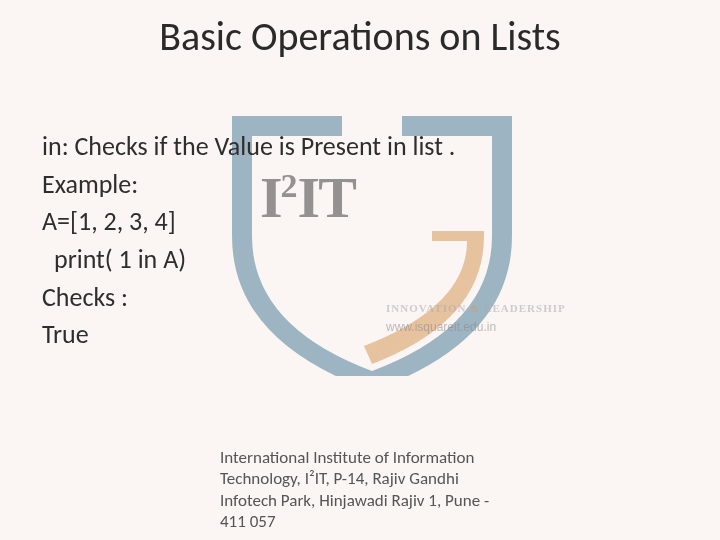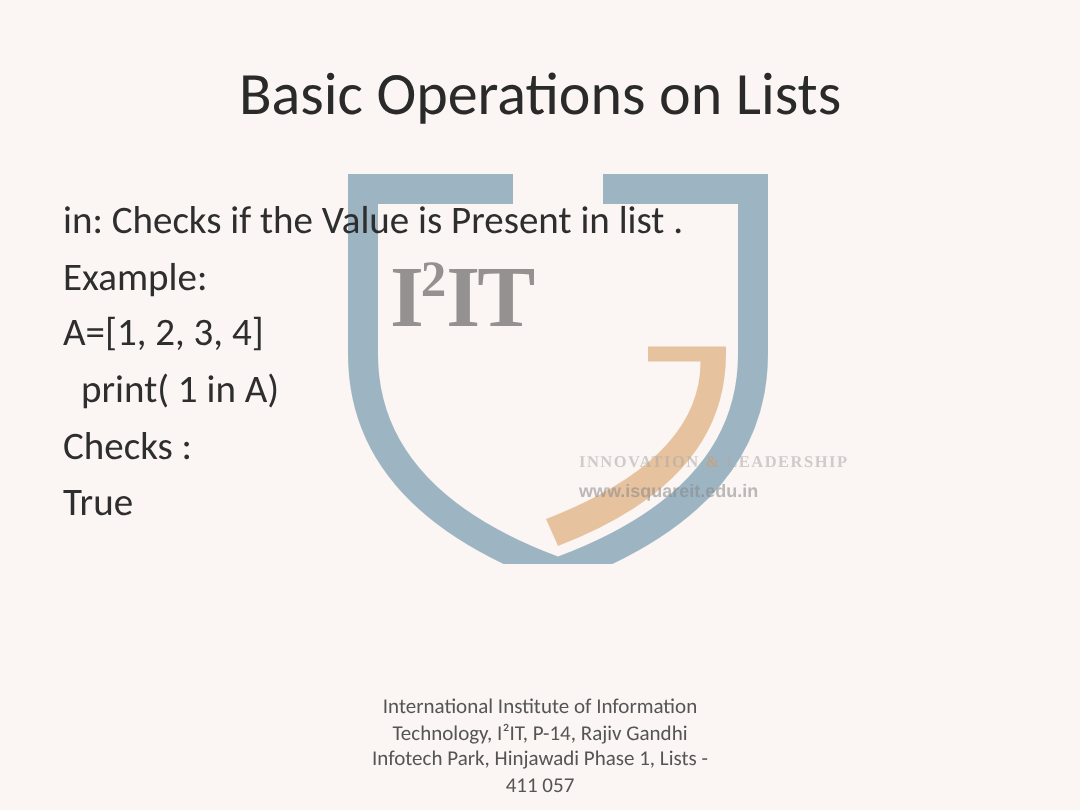--- a/index.html
+++ b/index.html
@@ -6,21 +6,21 @@
   html, body { width: 720px; height: 540px; overflow: hidden; }
   body {
     background: #fbf5f3;
     font-family: Calibri, "Segoe UI", Arial, sans-serif;
     position: relative;
   }
   .title {
     text-align: center;
     font-size: 40px;
     color: #2a2a2a;
-    padding-top: 38px;
+    padding-top: 12px;
     font-weight: 400;
   }
   .content {
     position: absolute;
     top: 128px;
     left: 42px;
     font-size: 26px;
     color: #2e2e2e;
     line-height: 1.45;
   }
@@ -65,29 +65,28 @@
   }
   .tagline .amp { color: #d89a5a; }
   .website {
     position: absolute;
     left: 386px;
     top: 320px;
     font-family: Arial, sans-serif;
     font-size: 12px;
     color: #888;
     opacity: 0.55;
-    font-weight: 700;
+    font-weight: 400;
   }
   .footer {
     position: absolute;
     bottom: 8px;
     left: 0;
     right: 0;
-    text-align: center;
-    font-size: 14px;
+    font-size: 17px;
     color: #555;
     line-height: 1.25;
     padding: 0 220px;
   }
 </style>
 </head>
 <body>
 
 <h1 class="title">Basic Operations on Lists</h1>
 
@@ -110,15 +109,15 @@
   <div>Example:</div>
   <div>A=[1, 2, 3, 4]</div>
   <div class="indent">print( 1 in A)</div>
   <div>Checks :</div>
   <div>True</div>
 </div>
 
 <div class="footer">
   <div>International Institute of Information</div>
   <div>Technology, I²IT, P-14, Rajiv Gandhi</div>
-  <div>Infotech Park, Hinjawadi Phase 1, Lists -</div>
+  <div>Infotech Park, Hinjawadi Rajiv 1, Pune -</div>
   <div>411 057</div>
 </div>
 
 </body></html>

